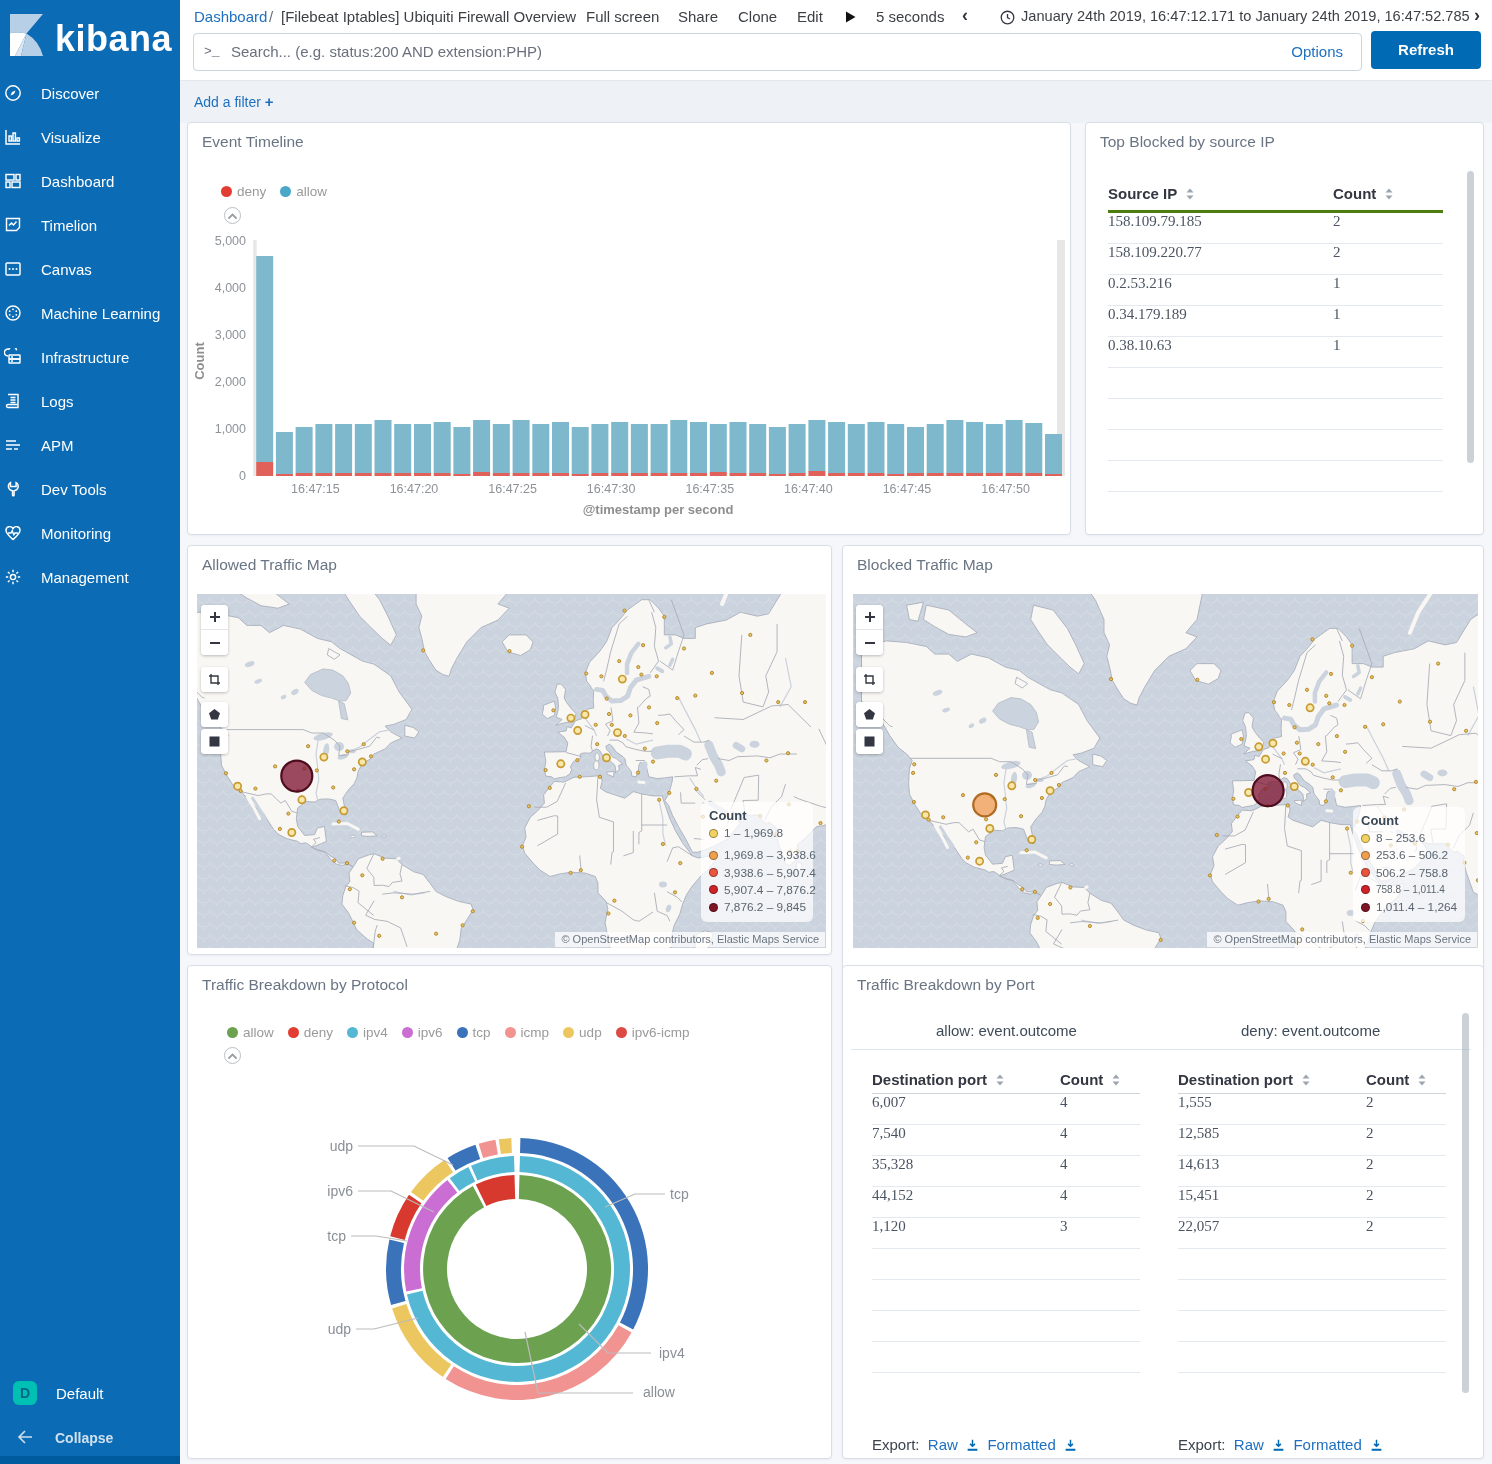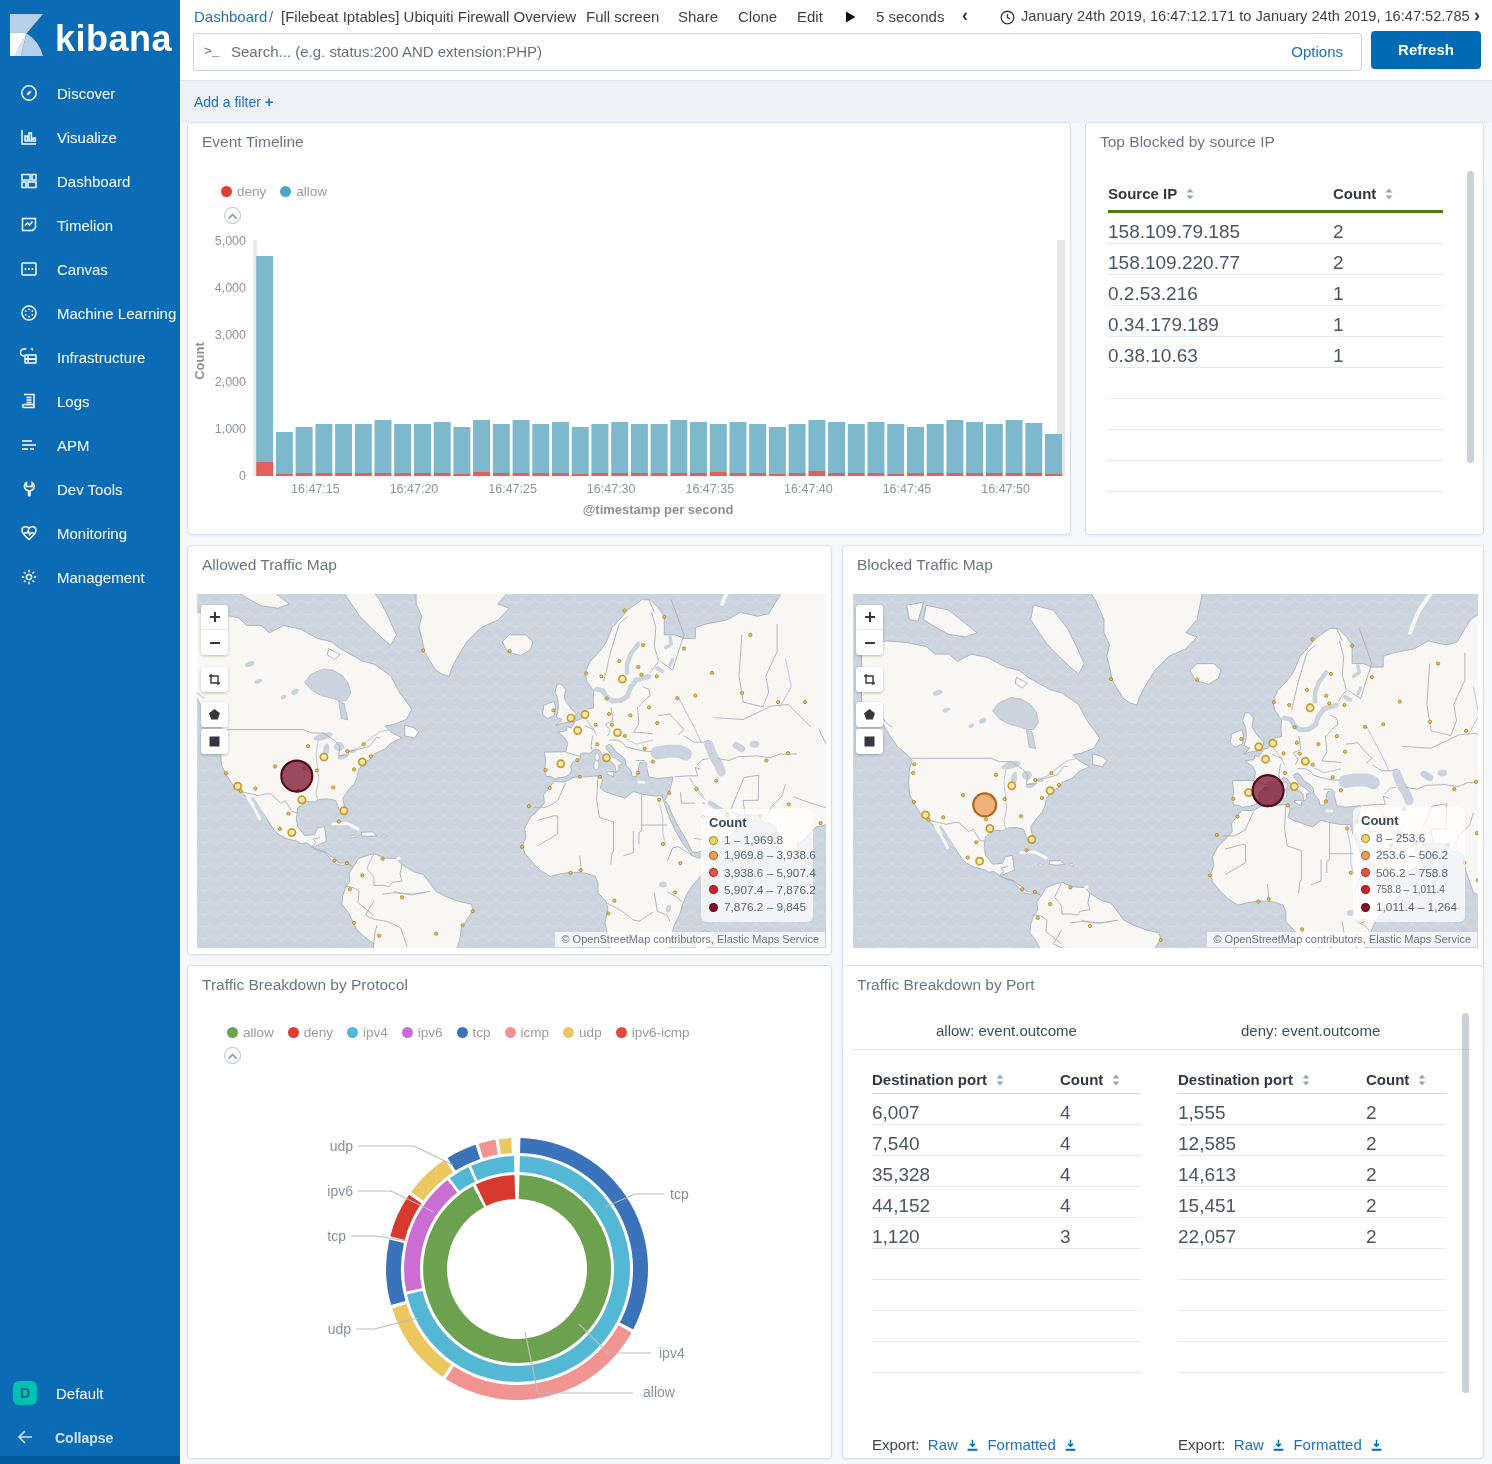--- a/index.html
+++ b/index.html
@@ -1,38 +1,38 @@
 <!DOCTYPE html>
 <html><head><meta charset="utf-8"><style>
 * { margin:0; padding:0; box-sizing:border-box; }
 body { width:1492px; height:1464px; position:relative; font-family:"Liberation Sans",sans-serif;
        background:#f5f7fa; overflow:hidden; }
 .sidebar { position:absolute; left:0; top:0; width:180px; height:1464px; background:#0b6bb4; }
 .logo { position:absolute; left:10px; top:14px; }
 .kword { position:absolute; left:55px; top:18px; color:#fff; font-size:36px; font-weight:bold; letter-spacing:0.5px; }
-.navitem { display:flex; align-items:center; height:44px; padding-left:20px; color:#fff; font-size:15px; }
+.navitem { display:flex; align-items:center; height:44px; padding-left:4px; color:#fff; font-size:15px; }
 .navicon { width:18px; height:18px; margin-right:19px; display:inline-flex; }
 .nav { position:absolute; top:71px; left:0; right:0; }
 .defbadge { position:absolute; left:13px; top:1381px; width:24px; height:24px; border-radius:6px; background:#00bfb3;
             color:#01688a; font-weight:bold; font-size:14px; text-align:center; line-height:24px; }
 .deflabel { position:absolute; left:56px; top:1385px; color:#fff; font-size:15px; }
 .collapse { position:absolute; left:0; top:1420px; width:180px; height:36px; display:flex; align-items:center; color:#cfe0ef; font-size:14px; font-weight:bold; }
 .sbfoot { position:absolute; left:0; top:1456px; width:180px; height:8px; background:#005a9e; }
 .main { position:absolute; left:180px; top:0; width:1312px; height:1464px; }
 .topbar { position:absolute; left:0; top:0; width:1312px; height:31px; background:#fff; }
 .tb { position:absolute; top:8px; font-size:15px; color:#3c3f44; white-space:nowrap; }
 .searchrow { position:absolute; left:0; top:31px; width:1312px; height:49px; background:#fff; }
 .searchbox { position:absolute; left:13px; top:2px; width:1169px; height:38px; background:#fff; border:1px solid #ccd3de; border-radius:4px; }
 .filterbar { position:absolute; left:0; top:80px; width:1312px; height:43px; background:#eef2f7; border-top:1px solid #e3e8ee; }
 .panel { position:absolute; background:#fff; border:1px solid #d8dee8; border-radius:4px; box-shadow:0 1px 2px rgba(110,120,140,0.08); }
 .ptitle { position:absolute; left:14px; top:10px; font-size:15.5px; color:#6a7584; }
 .chevbtn { position:absolute; width:17px; height:17px; border:1.6px solid #b9bfc6; border-radius:50%;
            display:flex; align-items:center; justify-content:center; }
 .thead { font-size:15px; font-weight:bold; color:#343741; }
-.trow { height:31px; border-bottom:1px solid #e4e9ef; font-size:19px; color:#4a5462; display:flex; align-items:flex-end; }
+.trow { height:31px; border-bottom:1px solid #e4e9ef; font-size:15px; color:#4a5462; display:flex; align-items:flex-start;font-family:Liberation Serif, serif; }
 .tc1 { flex:1; } .tc2 { width:110px; } .pc2 { width:80px; }
 .mapctl { position:absolute; left:13px; width:27px; background:#fff; border-radius:4px; box-shadow:0 1px 3px rgba(0,0,0,0.25); }
 .mcbtn { width:27px; height:25px; display:flex; align-items:center; justify-content:center; background:#fff; }
 .maplegend { position:absolute; right:13px; bottom:26px; width:112px; background:rgba(255,255,255,0.72);
              border-radius:6px; padding:6px 8px 8px 8px; }
 .mapattr { position:absolute; right:1px; bottom:1px; font-size:11px; color:#6b7580; background:rgba(255,255,255,0.75); padding:1px 6px 2px 6px; }
 .scrollbar { position:absolute; width:7px; background:#a9b2bc; border-radius:4px; opacity:0.6; }
 a { color:#1e70bf; text-decoration:none; }
 </style></head>
 <body>
@@ -634,21 +634,21 @@
           <circle cx="363.8" cy="169.8" r="3.6"></circle>
         </g>
         <circle cx="99.8" cy="182.1" r="15.5" fill="#7f1833" fill-opacity="0.78" stroke="#4e0c1f" stroke-width="2.2"></circle>
       </svg>
       <div class="maplegend">
         <div style="font-size:13px;font-weight:bold;color:#3a4754">Count</div>
         <div style="display:flex;align-items:center;margin-top:3.2px">
           <span style="width:9px;height:9px;border-radius:50%;background:#efd25f;border:1px solid rgba(0,0,0,.35);margin-right:6px;flex:0 0 9px"></span>
           <span style="font-size:11.8px;color:#5a6570;white-space:nowrap;line-height:14px">1 – 1,969.8</span>
         </div>
-        <div style="display:flex;align-items:center;margin-top:1px">
+        <div style="display:flex;align-items:center;margin-top:8px">
           <span style="width:9px;height:9px;border-radius:50%;background:#ee9e4d;border:1px solid rgba(0,0,0,.35);margin-right:6px;flex:0 0 9px"></span>
           <span style="font-size:11.8px;color:#5a6570;white-space:nowrap;line-height:14px">1,969.8 – 3,938.6</span>
         </div>
         <div style="display:flex;align-items:center;margin-top:3.2px">
           <span style="width:9px;height:9px;border-radius:50%;background:#e9543d;border:1px solid rgba(0,0,0,.35);margin-right:6px;flex:0 0 9px"></span>
           <span style="font-size:11.8px;color:#5a6570;white-space:nowrap;line-height:14px">3,938.6 – 5,907.4</span>
         </div>
         <div style="display:flex;align-items:center;margin-top:3.2px">
           <span style="width:9px;height:9px;border-radius:50%;background:#cf2128;border:1px solid rgba(0,0,0,.35);margin-right:6px;flex:0 0 9px"></span>
           <span style="font-size:11.8px;color:#5a6570;white-space:nowrap;line-height:14px">5,907.4 – 7,876.2</span>

